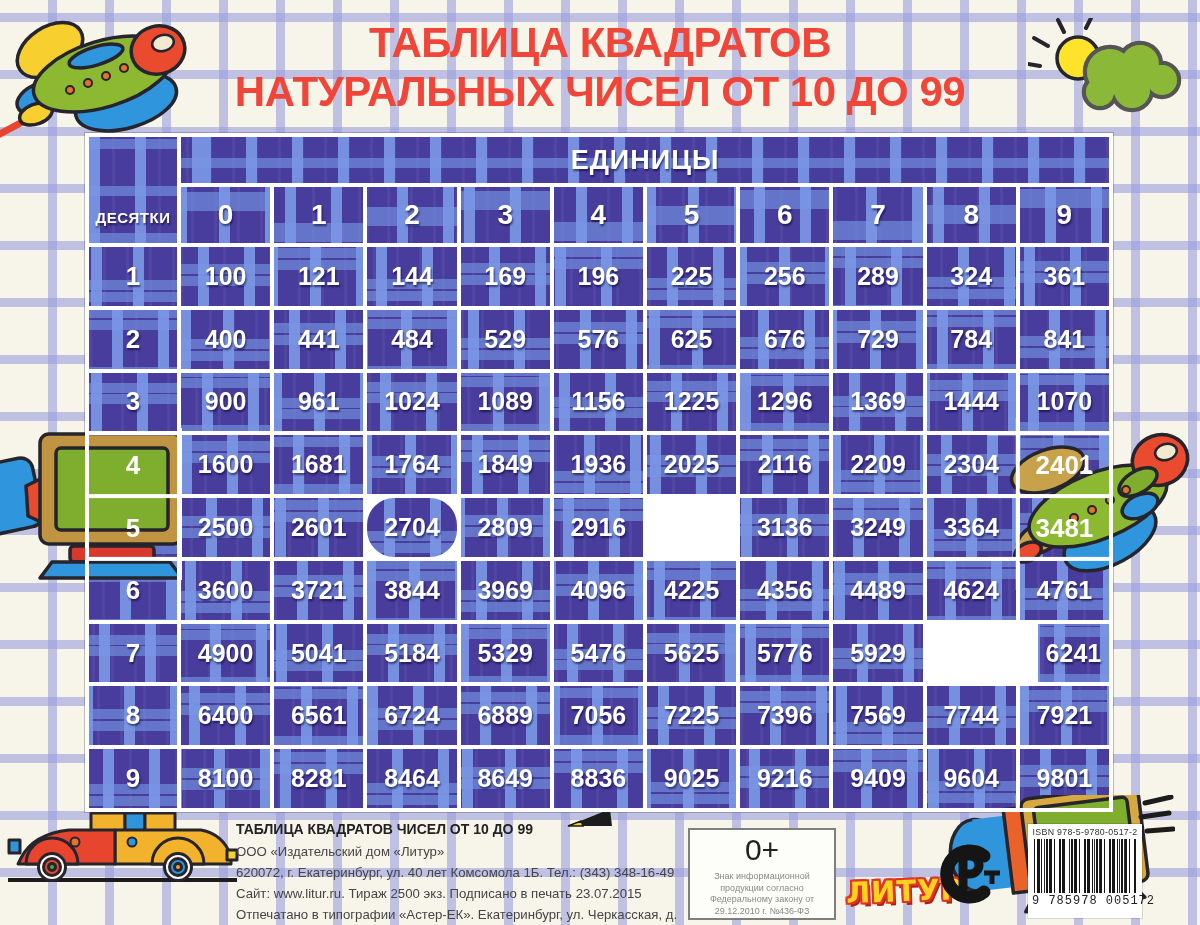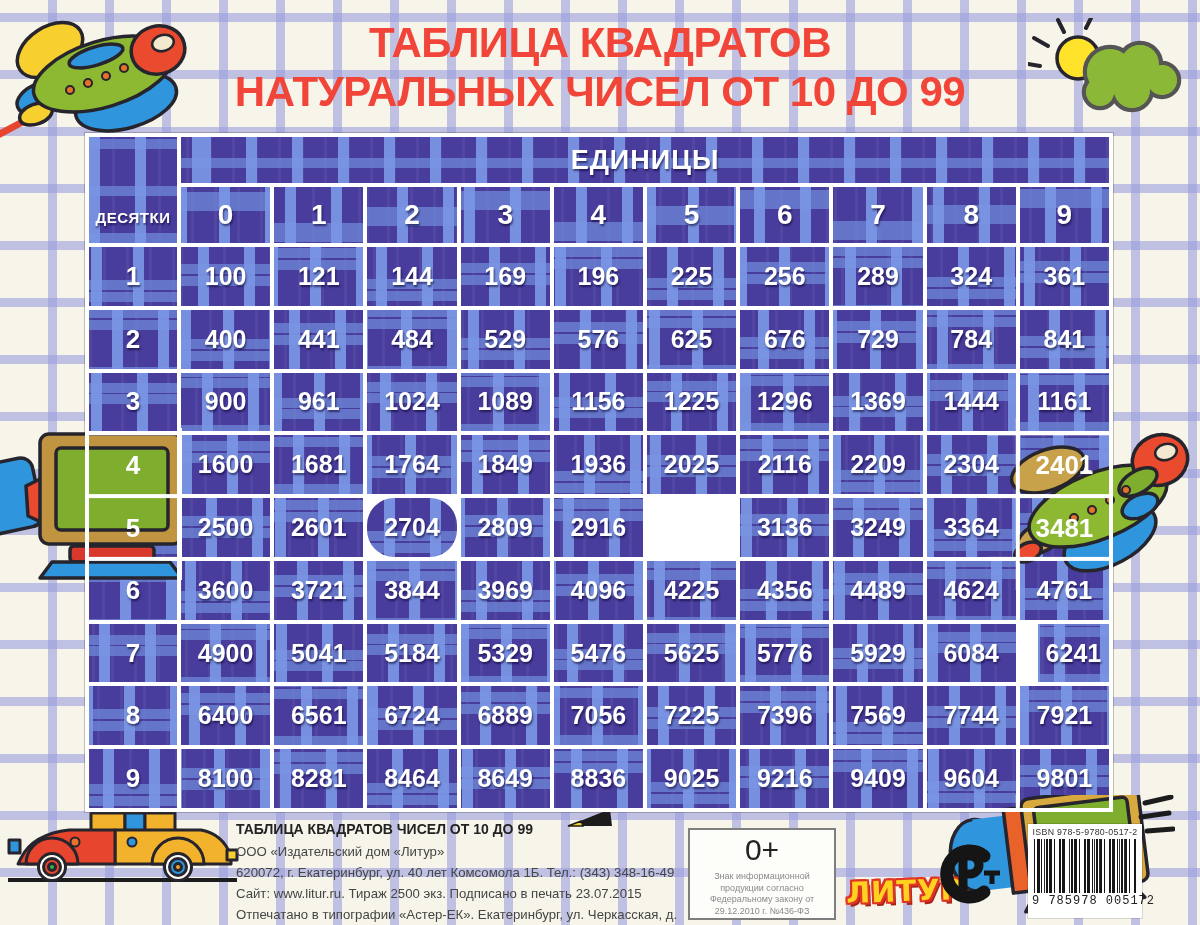--- a/index.html
+++ b/index.html
@@ -103,21 +103,21 @@
         <div class="cell rowhead" style="grid-area: 5 / 1; background-position: 2px 4px, 6px 20px, 9px 0px;">3</div>
         <div class="cell val" style="grid-area: 5 / 2; background-position: 21px 11px, 17px 4px, 14px 0px;">900</div>
         <div class="cell val" style="grid-area: 5 / 3; background-position: 40px 5px, 5px 35px, 19px 0px;">961</div>
         <div class="cell val" style="grid-area: 5 / 4; background-position: 13px 12px, 16px 19px, 1px 0px;">1024</div>
         <div class="cell val" style="grid-area: 5 / 5; background-position: 32px 6px, 4px 3px, 6px 0px;">1089</div>
         <div class="cell val" style="grid-area: 5 / 6; background-position: 5px 0px, 15px 34px, 11px 0px;">1156</div>
         <div class="cell val" style="grid-area: 5 / 7; background-position: 24px 7px, 3px 18px, 16px 0px;">1225</div>
         <div class="cell val" style="grid-area: 5 / 8; background-position: 43px 1px, 14px 2px, 21px 0px;">1296</div>
         <div class="cell val" style="grid-area: 5 / 9; background-position: 16px 8px, 2px 33px, 3px 0px;">1369</div>
         <div class="cell val" style="grid-area: 5 / 10; background-position: 35px 2px, 13px 17px, 8px 0px;">1444</div>
-        <div class="cell val" style="grid-area: 5 / 11; background-position: 8px 9px, 1px 1px, 13px 0px;">1161</div>
+        <div class="cell val" style="grid-area: 5 / 11; background-position: 8px 9px, 1px 1px, 13px 0px;">1070</div>
         <div class="cell rowhead" style="grid-area: 6 / 1; background-position: 27px 3px, 12px 32px, 18px 0px;">4</div>
         <div class="cell val" style="grid-area: 6 / 2; background-position: 0px 10px, 0px 16px, 0px 0px;">1600</div>
         <div class="cell val" style="grid-area: 6 / 3; background-position: 19px 4px, 11px 0px, 5px 0px;">1681</div>
         <div class="cell val" style="grid-area: 6 / 4; background-position: 38px 11px, 22px 31px, 10px 0px;">1764</div>
         <div class="cell val" style="grid-area: 6 / 5; background-position: 11px 5px, 10px 15px, 15px 0px;">1849</div>
         <div class="cell val" style="grid-area: 6 / 6; background-position: 30px 12px, 21px 46px, 20px 0px;">1936</div>
         <div class="cell val" style="grid-area: 6 / 7; background-position: 3px 6px, 9px 30px, 2px 0px;">2025</div>
         <div class="cell val" style="grid-area: 6 / 8; background-position: 22px 0px, 20px 14px, 7px 0px;">2116</div>
         <div class="cell val" style="grid-area: 6 / 9; background-position: 41px 7px, 8px 45px, 12px 0px;">2209</div>
         <div class="cell val" style="grid-area: 6 / 10; background-position: 14px 1px, 19px 29px, 17px 0px;">2304</div>
@@ -145,21 +145,20 @@
         <div class="cell val" style="grid-area: 8 / 11; background-position: 37px 6px, 19px 37px, 17px 0px;">4761</div>
         <div class="cell rowhead" style="grid-area: 9 / 1; background-position: 10px 0px, 7px 21px, 22px 0px;">7</div>
         <div class="cell val" style="grid-area: 9 / 2; background-position: 29px 7px, 18px 5px, 4px 0px;">4900</div>
         <div class="cell val" style="grid-area: 9 / 3; background-position: 2px 1px, 6px 36px, 9px 0px;">5041</div>
         <div class="cell val" style="grid-area: 9 / 4; background-position: 21px 8px, 17px 20px, 14px 0px;">5184</div>
         <div class="cell val" style="grid-area: 9 / 5; background-position: 40px 2px, 5px 4px, 19px 0px;">5329</div>
         <div class="cell val" style="grid-area: 9 / 6; background-position: 13px 9px, 16px 35px, 1px 0px;">5476</div>
         <div class="cell val" style="grid-area: 9 / 7; background-position: 32px 3px, 4px 19px, 6px 0px;">5625</div>
         <div class="cell val" style="grid-area: 9 / 8; background-position: 5px 10px, 15px 3px, 11px 0px;">5776</div>
         <div class="cell val" style="grid-area: 9 / 9; background-position: 24px 4px, 3px 34px, 16px 0px;">5929</div>
-        <div class="cell val" style="grid-area: 9 / 10; background-position: 43px 11px, 14px 18px, 21px 0px;">6084</div>
         <div class="cell val" style="grid-area: 9 / 11; background-position: 16px 5px, 2px 2px, 3px 0px; margin-left: 18px;">6241</div>
         <div class="cell rowhead" style="grid-area: 10 / 1; background-position: 35px 12px, 13px 33px, 8px 0px;">8</div>
         <div class="cell val" style="grid-area: 10 / 2; background-position: 8px 6px, 1px 17px, 13px 0px;">6400</div>
         <div class="cell val" style="grid-area: 10 / 3; background-position: 27px 0px, 12px 1px, 18px 0px;">6561</div>
         <div class="cell val" style="grid-area: 10 / 4; background-position: 0px 7px, 0px 32px, 0px 0px;">6724</div>
         <div class="cell val" style="grid-area: 10 / 5; background-position: 19px 1px, 11px 16px, 5px 0px;">6889</div>
         <div class="cell val" style="grid-area: 10 / 6; background-position: 38px 8px, 22px 0px, 10px 0px;">7056</div>
         <div class="cell val" style="grid-area: 10 / 7; background-position: 11px 2px, 10px 31px, 15px 0px;">7225</div>
         <div class="cell val" style="grid-area: 10 / 8; background-position: 30px 9px, 21px 15px, 20px 0px;">7396</div>
         <div class="cell val" style="grid-area: 10 / 9; background-position: 3px 3px, 9px 46px, 2px 0px;">7569</div>

